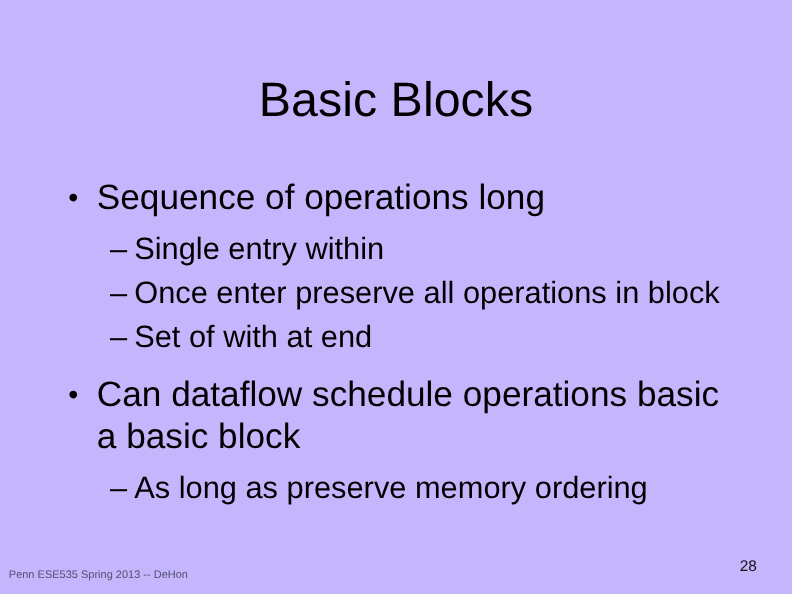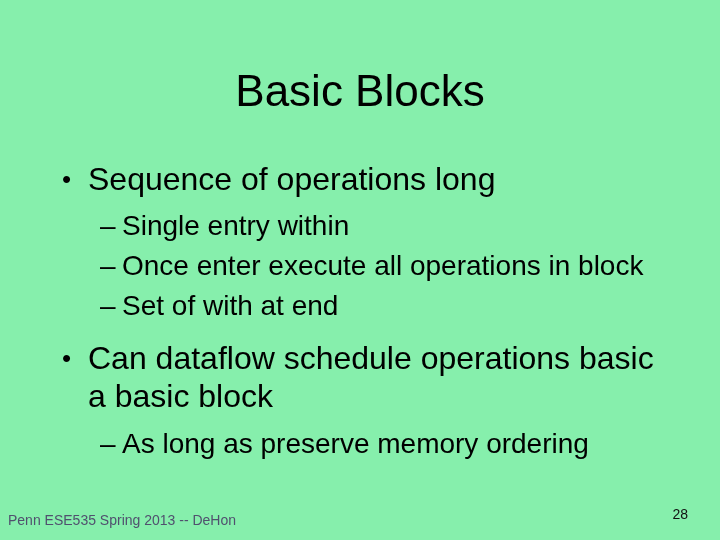--- a/index.html
+++ b/index.html
@@ -4,21 +4,21 @@
 <style>
   html, body {
     margin: 0;
     padding: 0;
     background: #888;
   }
   .slide {
     position: relative;
     width: 720px;
     height: 540px;
-    background: #86efac;
+    background: #c4b5fd;
     font-family: "Liberation Sans", "DejaVu Sans", sans-serif;
     color: #000000;
     overflow: hidden;
     margin: 0 auto;
   }
   .title {
     margin: 0;
     padding-top: 66px;
     text-align: center;
     font-size: 44px;
@@ -59,21 +59,21 @@
   .l2 .marker {
     flex: 0 0 22px;
   }
   .l1 .text, .l2 .text {
     flex: 1 1 auto;
   }
   .footer-left {
     position: absolute;
     left: 8px;
     bottom: 12px;
-    font-size: 14px;
+    font-size: 10px;
     color: #50506e;
   }
   .footer-page {
     position: absolute;
     right: 32px;
     bottom: 18px;
     font-size: 14px;
     color: #111111;
   }
 </style>
@@ -91,21 +91,21 @@
       <span class="text">Sequence of operations long</span>
     </div>
 
     <div class="sub-group">
       <div class="line l2">
         <span class="marker">–</span>
         <span class="text">Single entry within</span>
       </div>
       <div class="line l2">
         <span class="marker">–</span>
-        <span class="text">Once enter execute all operations in block</span>
+        <span class="text">Once enter preserve all operations in block</span>
       </div>
       <div class="line l2">
         <span class="marker">–</span>
         <span class="text">Set of with at end</span>
       </div>
     </div>
 
     <div class="line l1">
       <span class="marker">•</span>
       <span class="text">Can dataflow schedule operations basic a basic block</span>

